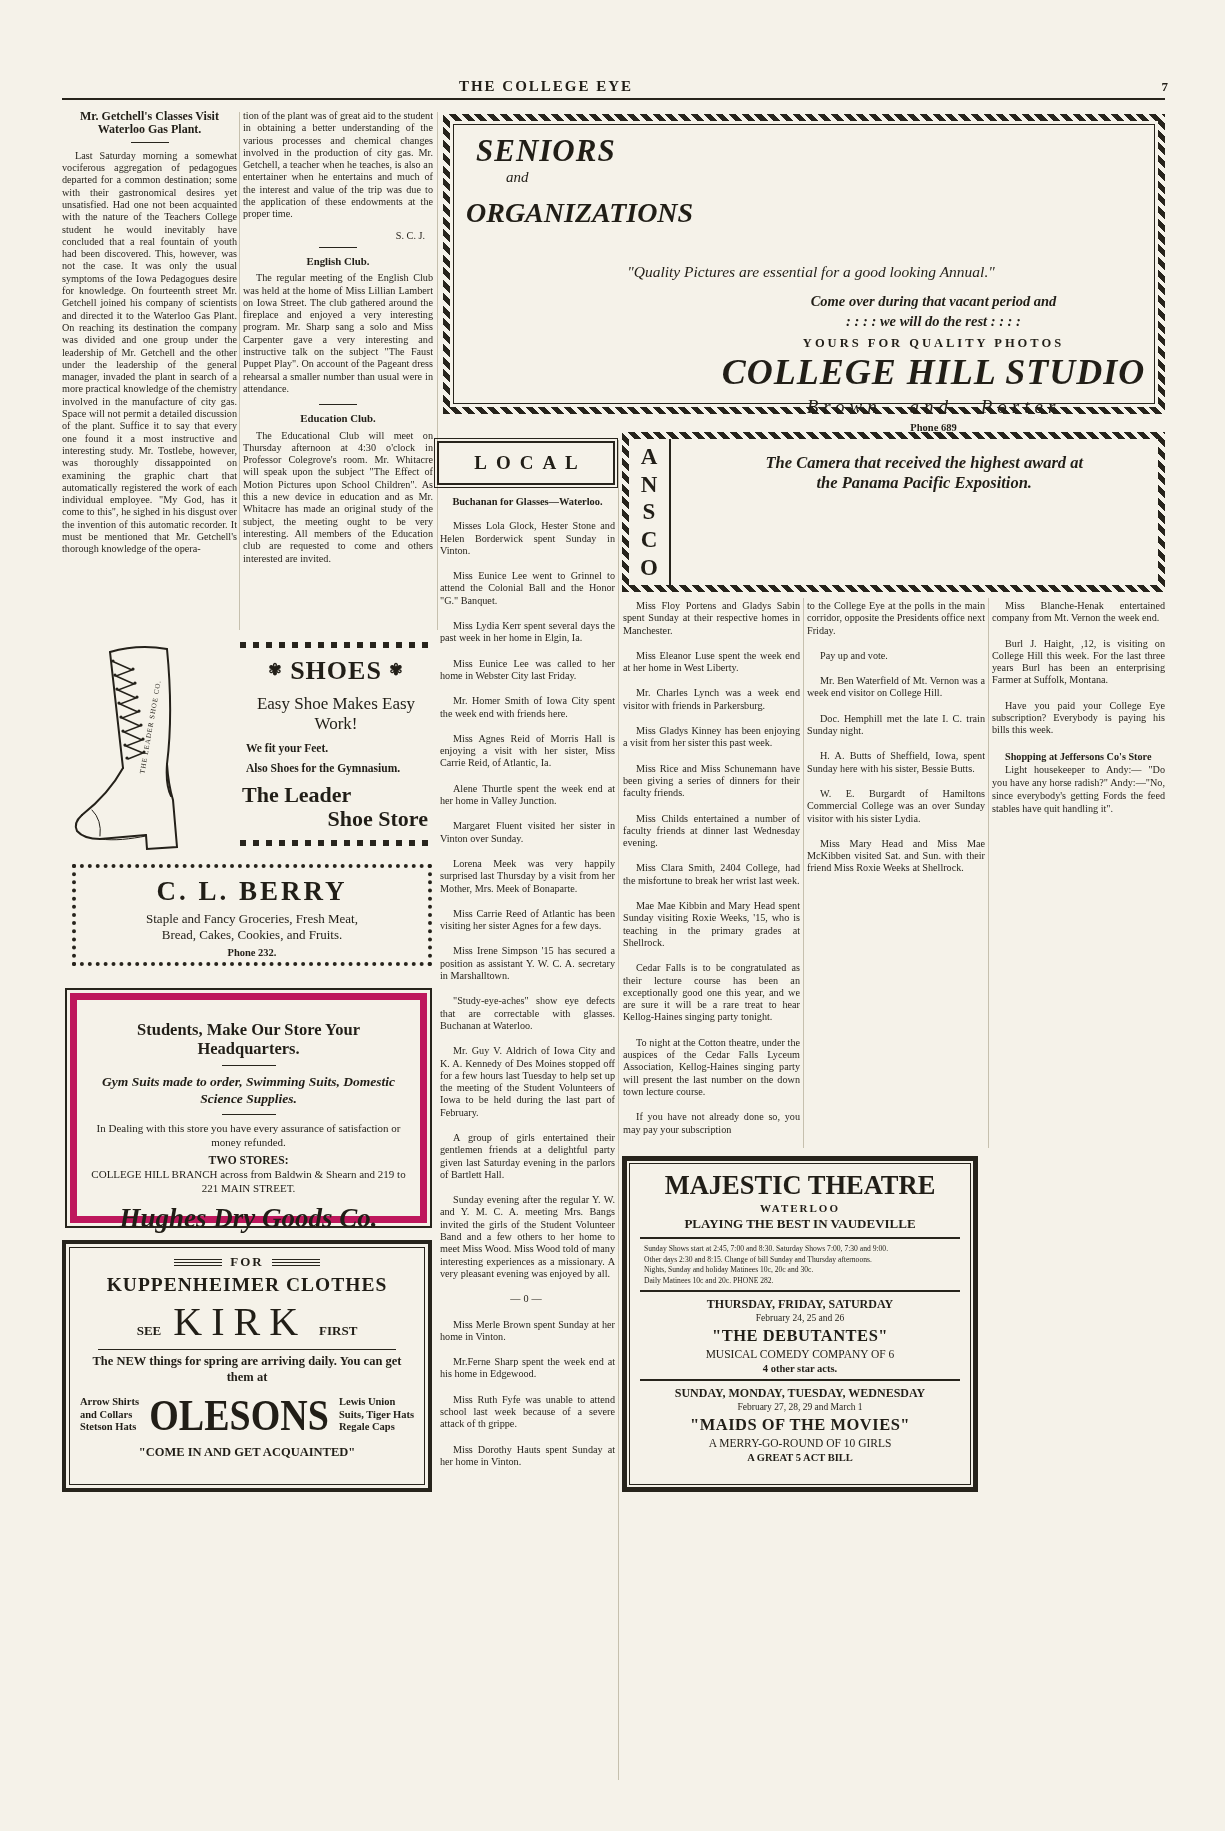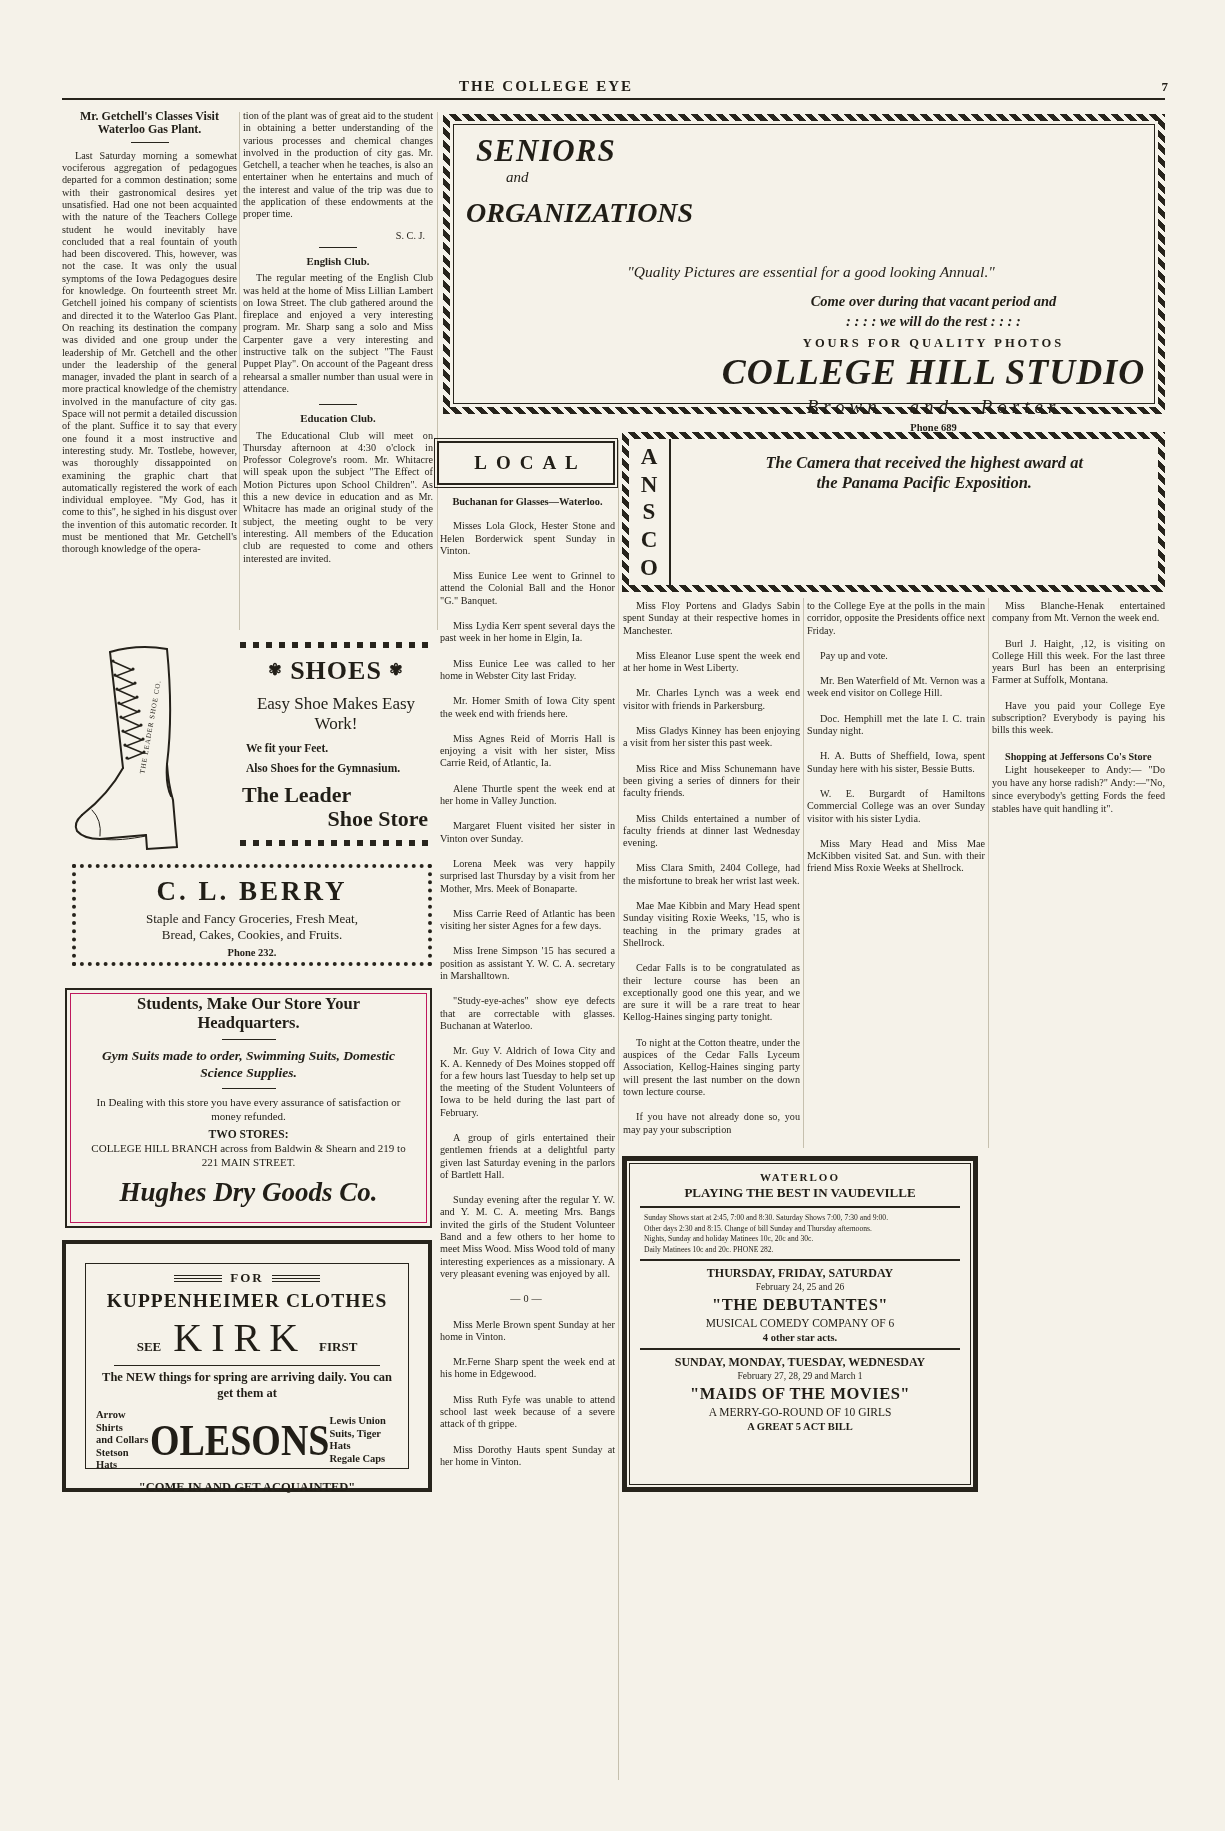--- a/index.html
+++ b/index.html
@@ -83,31 +83,31 @@
   .shoes-store2 { font-weight:bold; font-size:22px; text-align:right; padding-right:4px; margin-top:-2px; }
 
   
   .berry { border:4px dotted #27241c; text-align:center; padding-top:8px; }
   .berry-name { font-weight:bold; font-size:27px; letter-spacing:3px; }
   .berry-line { font-size:13px; margin-top:4px; }
   .berry-phone { font-weight:bold; font-size:10.5px; margin-top:4px; }
 
   
   .hughes { border:2px solid #27241c; padding:3px; }
-  .hughes-inner { border:1px solid #be185d; height:100%; text-align:center; padding:0 14px; }
+  .hughes-inner { border:7px solid #be185d; height:100%; text-align:center; padding:20px 14px; }
   .hughes-head { font-weight:bold; font-size:16.5px; line-height:19px; }
   .hr-short { width:54px; height:1px; background:#27241c; margin:7px auto; }
   .hughes-products { font-style:italic; font-weight:bold; font-size:13.5px; line-height:17px; }
   .hughes-guarantee { font-size:11px; line-height:13.5px; margin-top:2px; }
   .hughes-stores { font-weight:bold; font-size:11.5px; margin-top:5px; }
   .hughes-detail { font-size:11px; line-height:13.5px; margin-top:2px; }
   .hughes-company { font-weight:bold; font-style:italic; font-size:27px; margin-top:8px; }
 
   
-  .kirk { border:4px solid #27241c; padding:19px; }
+  .kirk { border:4px solid #27241c; padding:3px; }
   .kirk-inner { border:1px solid #27241c; height:100%; text-align:center; padding:6px 10px; }
   .kirk-for-row { display:flex; align-items:center; justify-content:center; gap:8px; }
   .triple-lines { width:48px; height:7px;
     background:repeating-linear-gradient(180deg,#27241c 0 1px,transparent 1px 3px); }
   .kirk-for { font-weight:bold; font-size:13px; letter-spacing:2px; }
   .kirk-brand { font-weight:bold; font-size:19.5px; letter-spacing:1px; margin-top:4px; }
   .kirk-row { display:flex; align-items:baseline; justify-content:center; gap:12px; margin-top:2px; }
   .kirk-see,.kirk-first { font-weight:bold; font-size:13px; }
   .kirk-kirk { font-size:40px; letter-spacing:9px; }
   .kirk-rule { height:1px; background:#27241c; margin:4px 18px; }
@@ -356,20 +356,21 @@
         <div class="kirk-side right">Lewis Union
 Suits, Tiger Hats
 Regale Caps</div>
       </div>
       <div class="kirk-slogan">"COME IN AND GET ACQUAINTED"</div>
     </div>
   </div>
 
   <div class="abs majestic" style="left:622px;top:1156px;width:356px;height:336px">
     <div class="majestic-inner">
+      <div class="maj-name">MAJESTIC THEATRE</div>
       <div class="maj-city">WATERLOO</div>
       <div class="maj-tag">PLAYING THE BEST IN VAUDEVILLE</div>
       <div class="maj-rule"></div>
       <div class="maj-sched">
           <p class="sched-line">Sunday Shows start at 2:45, 7:00 and 8:30.   Saturday Shows  7:00, 7:30 and 9:00.</p>
           <p class="sched-line">Other days 2:30 and 8:15.   Change of bill Sunday and Thursday afternoons.</p>
           <p class="sched-line">Nights, Sunday and holiday Matinees   10c, 20c and 30c.</p>
           <p class="sched-line">Daily Matinees   10c and 20c.   PHONE 282.</p>
         </div>
       <div class="maj-rule"></div>

